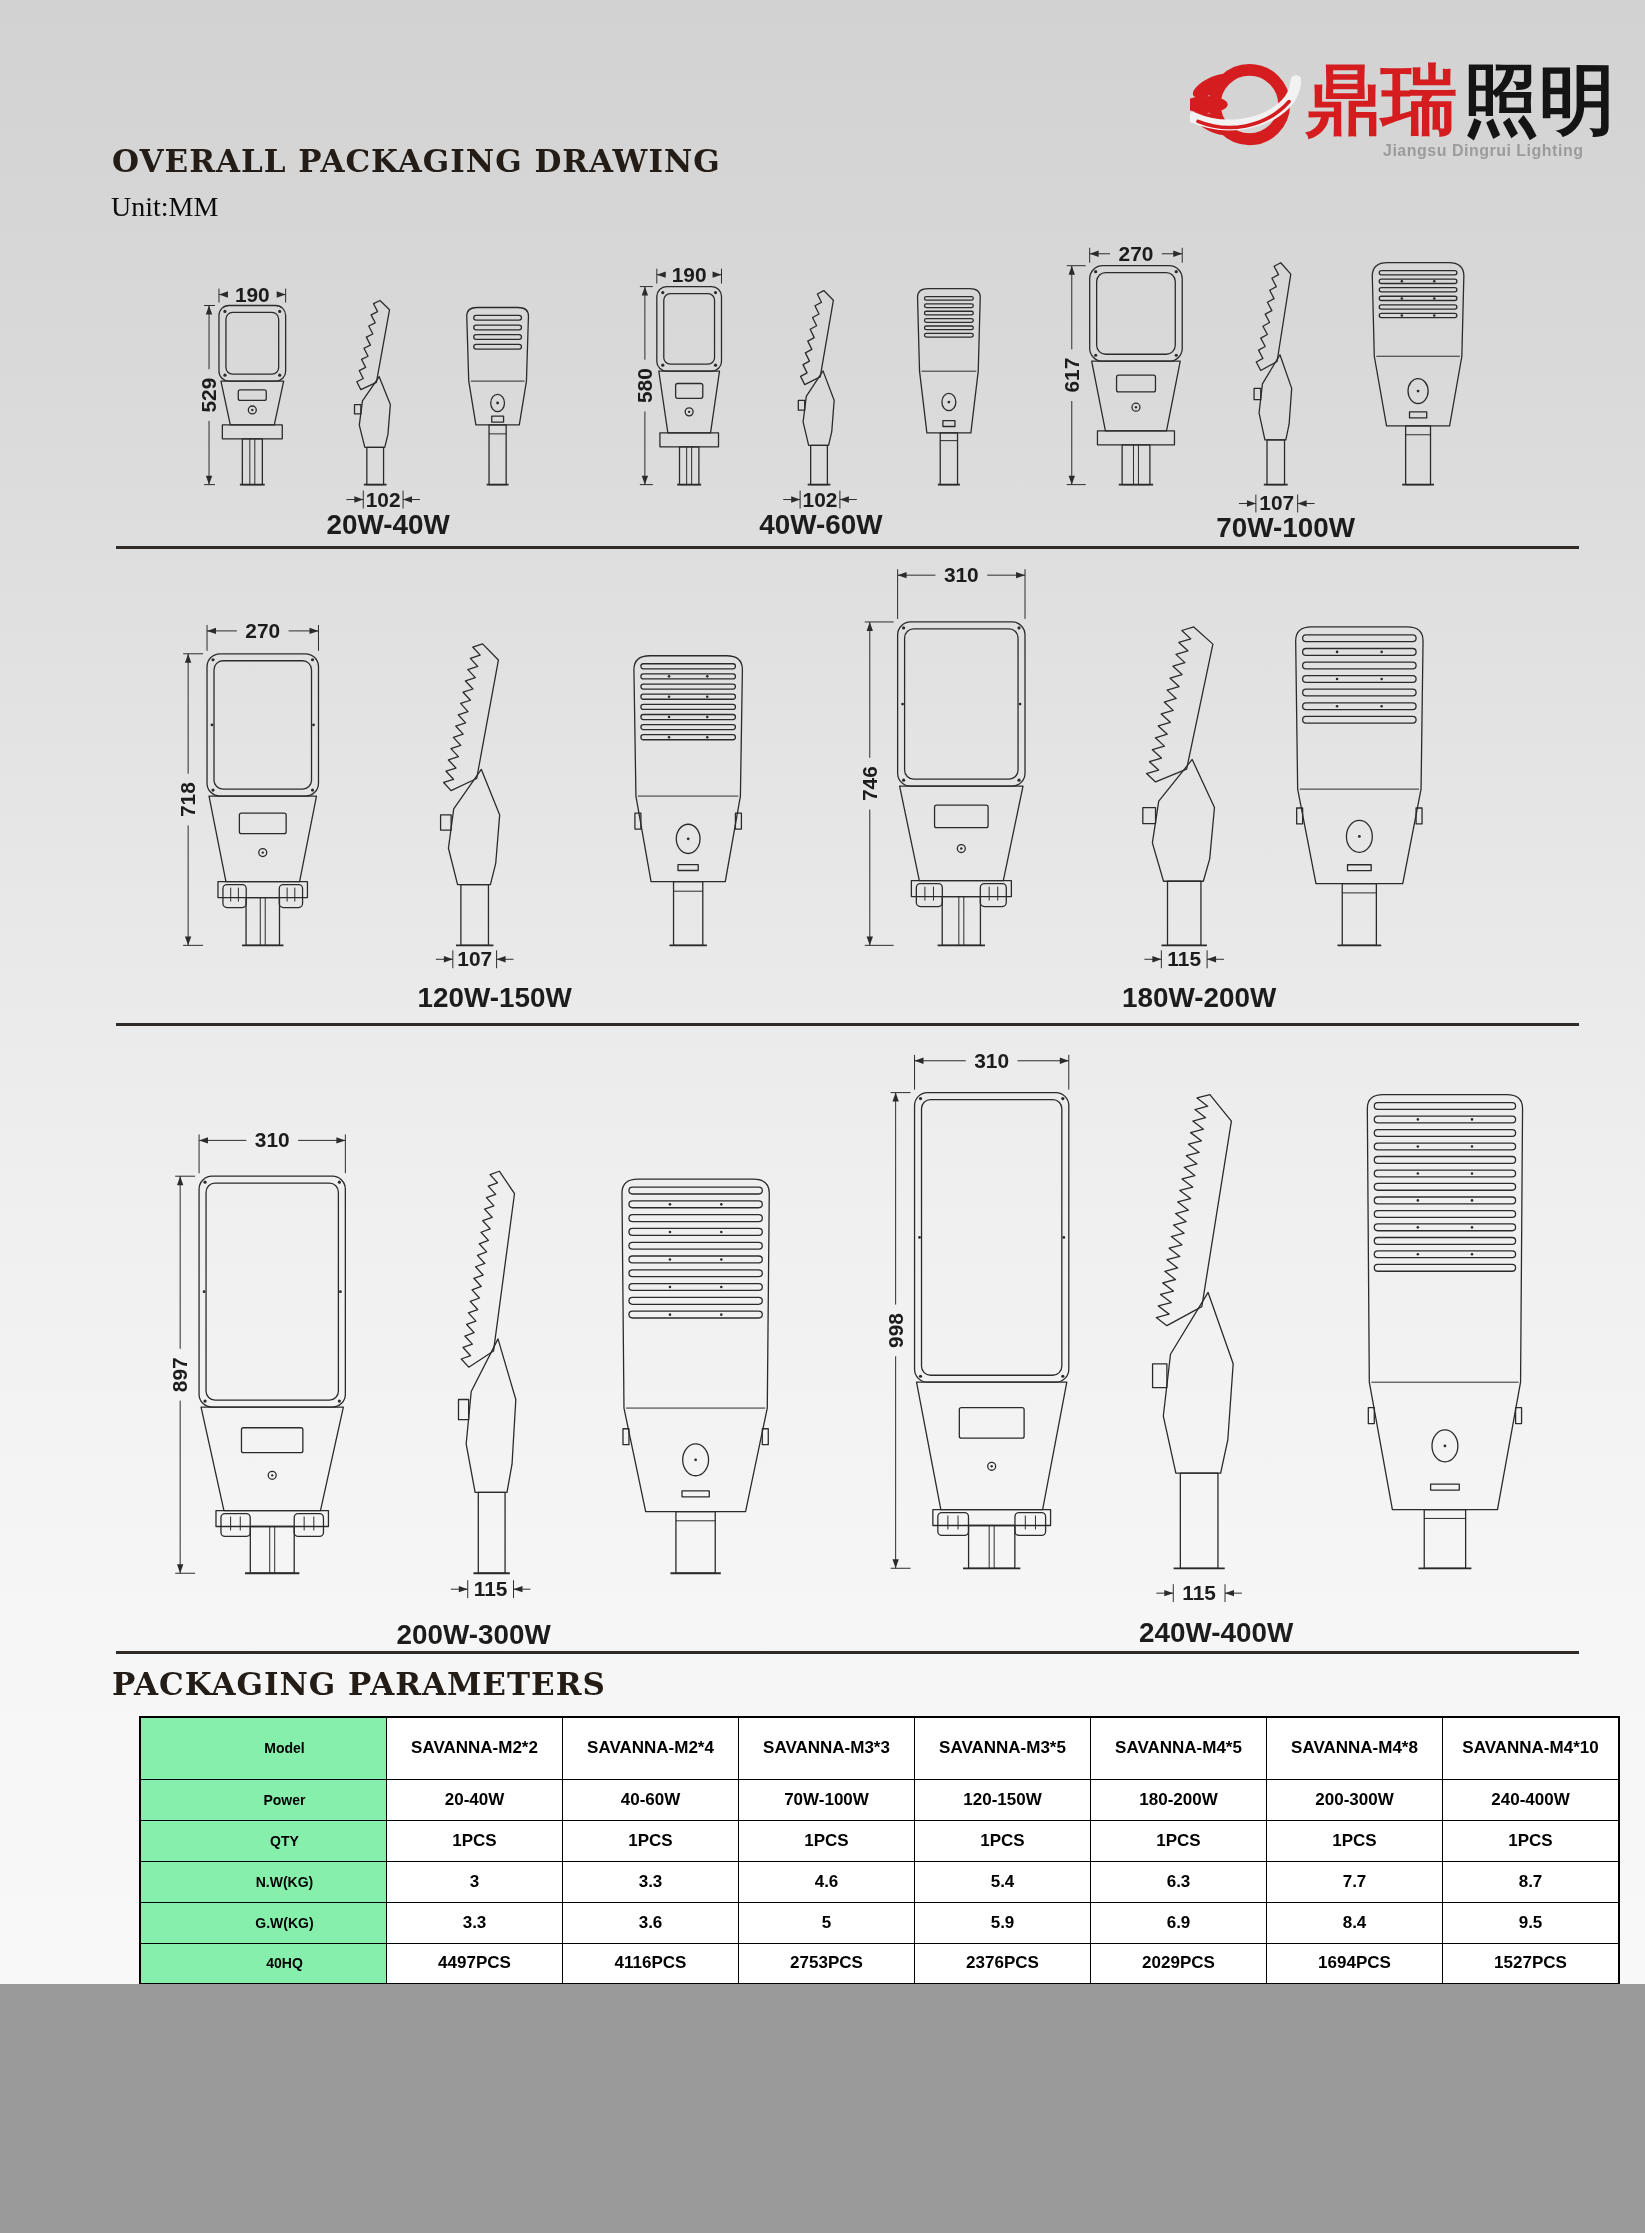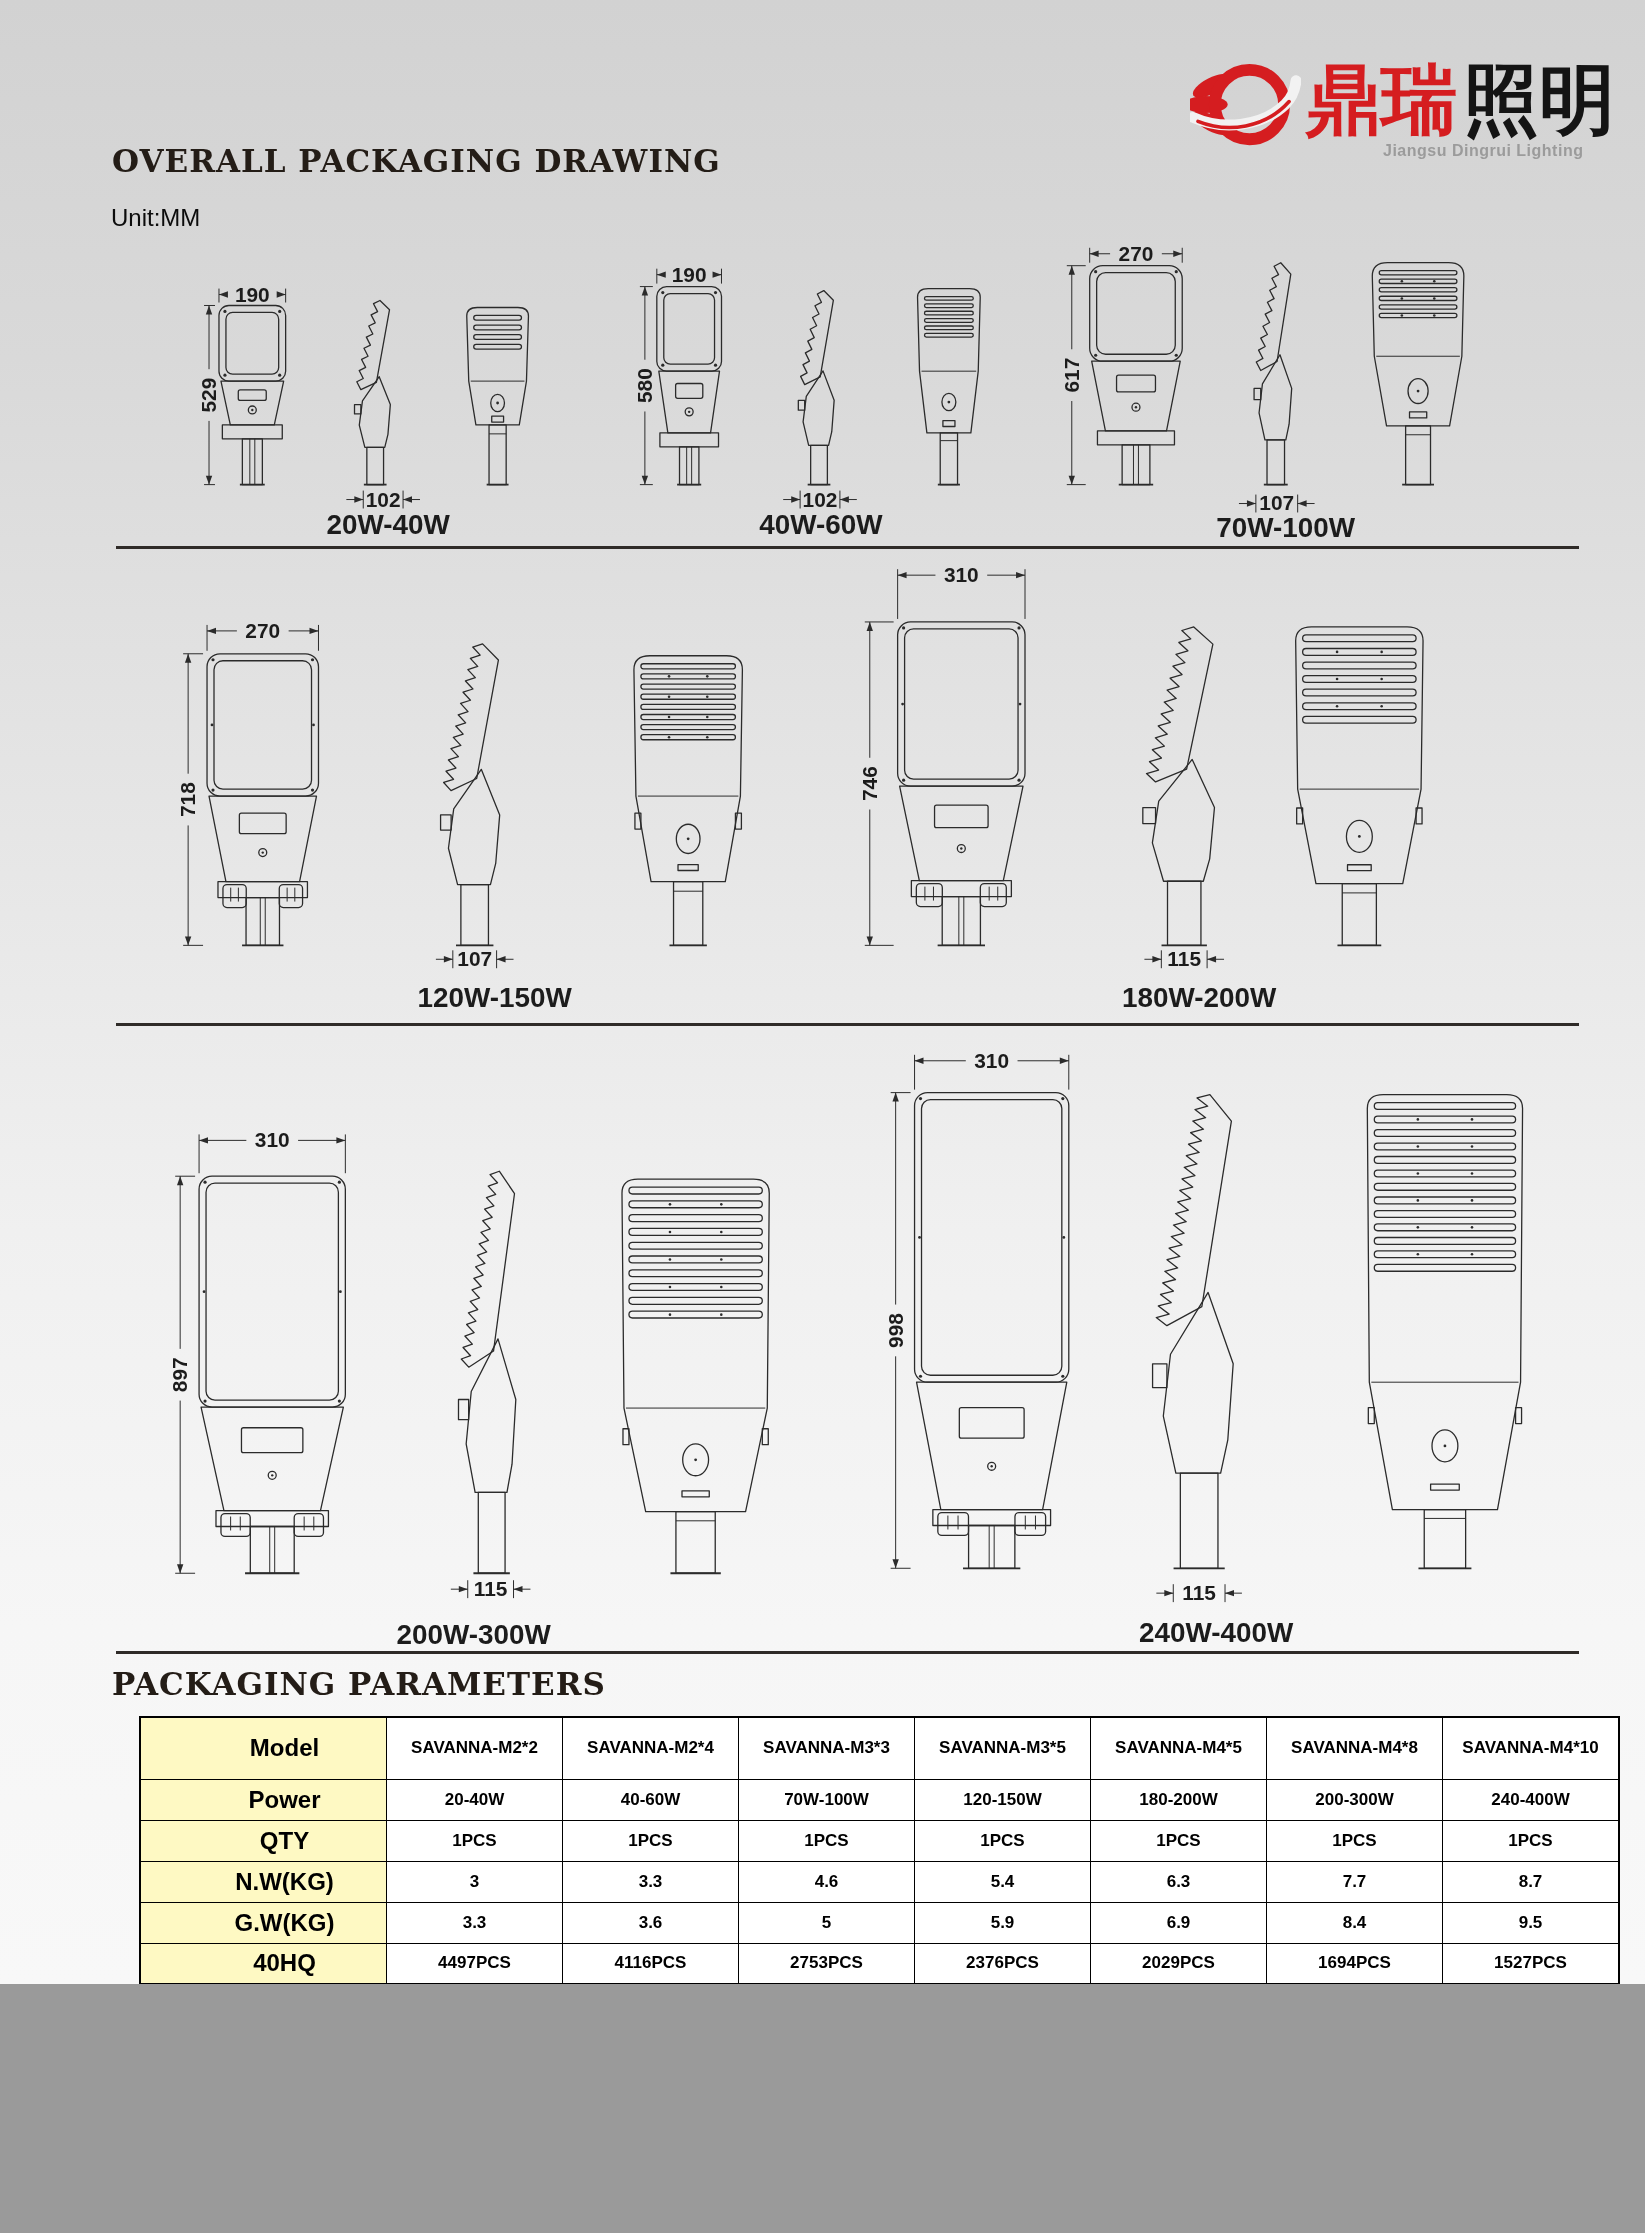--- a/index.html
+++ b/index.html
@@ -3,37 +3,37 @@
 <meta charset="utf-8">
 <style>
   html,body{margin:0;padding:0;background:#9a9a9a;}
   #page{position:relative;width:1646px;height:1984px;margin:0 auto;overflow:hidden;
         background:linear-gradient(180deg,#d2d2d2 0%,#d9d9d9 18%,#e6e6e6 42%,#f0f0f0 62%,#f6f6f6 82%,#f8f8f8 100%);
         font-family:"Liberation Sans",sans-serif;}
   .sec-title{position:absolute;font-family:"DejaVu Serif",serif;font-weight:bold;
              font-size:31px;color:#241d17;letter-spacing:1px;white-space:nowrap;}
   #dim-title{left:112px;top:143px;}
   #pkg-title{left:112px;top:1666px;}
-  #unit-label{position:absolute;left:111px;top:204px;font-size:24px;color:#0c0c0c;}
+  #unit-label{position:absolute;left:111px;top:191px;font-size:28px;color:#0c0c0c;font-family:Liberation Serif, serif;}
   .sep{position:absolute;left:116px;width:1463px;height:3px;background:#2f2b28;}
   #sep1{top:546px;} #sep2{top:1023px;} #sep3{top:1651px;}
   #drawings{position:absolute;left:0;top:0;}
   
   #logo-emblem{position:absolute;left:1190px;top:52px;}
   #logo-text{position:absolute;left:1305px;top:50px;height:100px;display:flex;align-items:center;white-space:nowrap;
              font-family:"DejaVu Sans","Liberation Sans",sans-serif;font-weight:bold;font-size:76px;line-height:1;}
   #logo-text .red{color:#d51d20;}
   #logo-text .black{color:#141414;margin-left:6px;}
   #logo-tagline{position:absolute;left:1383px;top:142px;font-size:16px;font-weight:bold;color:#9b9b9b;letter-spacing:0.5px;white-space:nowrap;}
   
   #pkg-table{position:absolute;left:139px;top:1716px;border-collapse:collapse;table-layout:fixed;
              border:2.5px solid #000;background:#fff;}
   #pkg-table th,#pkg-table td{border:1.5px solid #000;text-align:center;vertical-align:middle;
              font-weight:bold;color:#000;padding:0 2px;overflow:hidden;}
-  #pkg-table th{background:#fef9c3;font-size:24px;width:199px;padding-left:44px;}
+  #pkg-table th{background:#86efac;font-size:14px;width:199px;padding-left:44px;}
   #pkg-table td{background:#fff;font-size:17px;width:171px;}
   #pkg-table tr{height:41px;}
   #pkg-table tr.model-row{height:62px;}
   #page-num{position:absolute;left:0;top:2134px;width:1646px;text-align:center;
             font-size:18px;font-weight:bold;color:#111;}
   svg text{font-family:"Liberation Sans",sans-serif;}
 </style>
 </head>
 <body>
 

